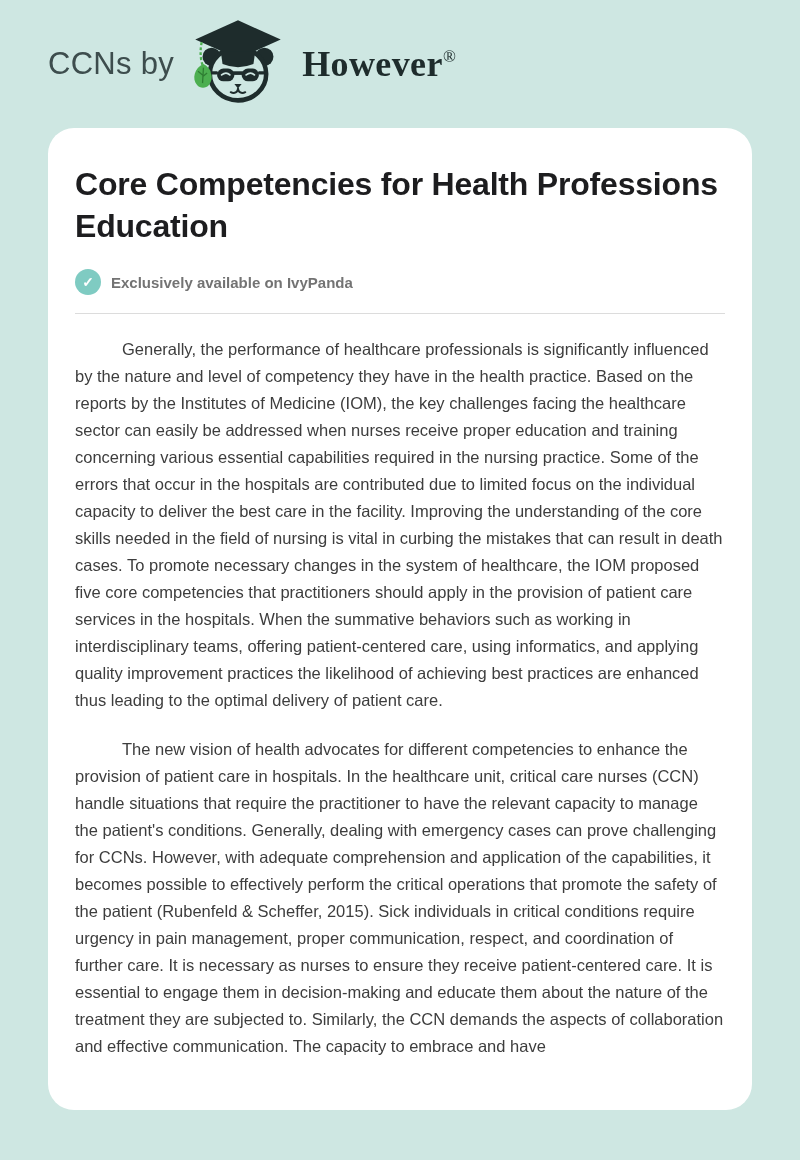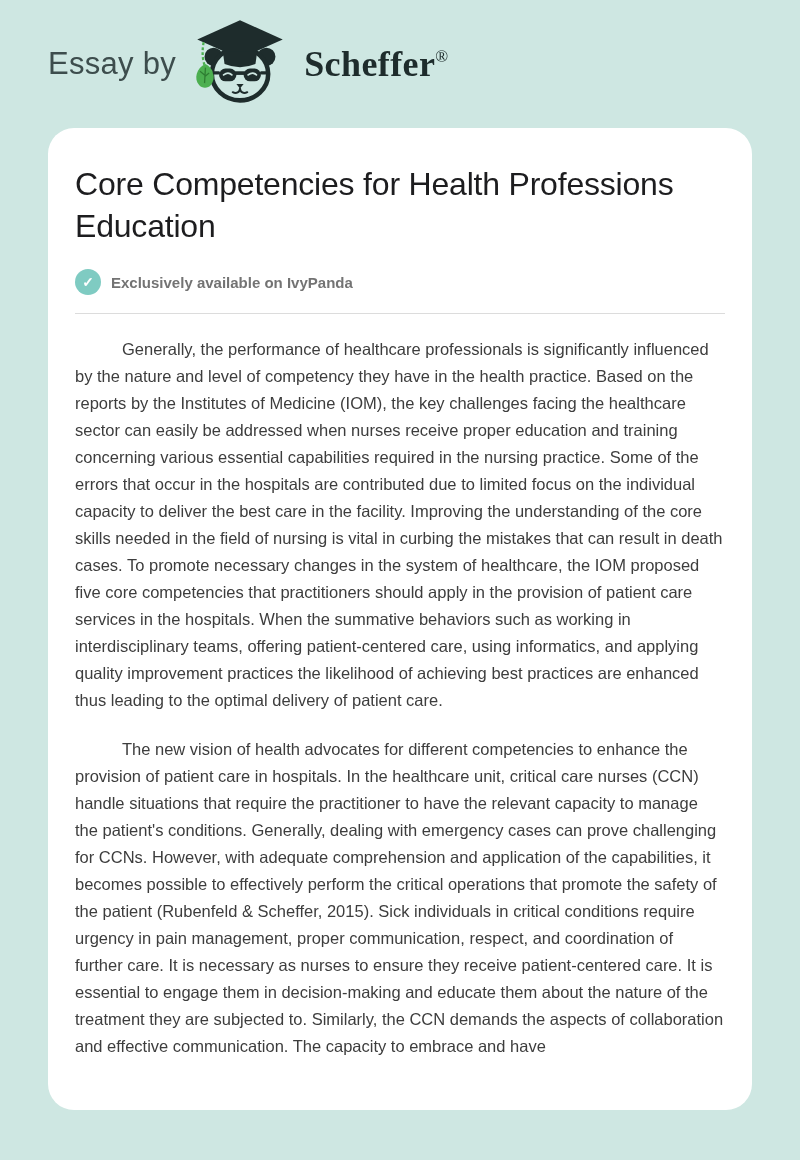--- a/index.html
+++ b/index.html
@@ -54,21 +54,21 @@
     margin: 0 48px;
     background: var(--card);
     border-radius: 26px;
     padding: 36px 27px 50px 27px;
     min-height: 982px;
   }
   .essay-title {
     margin: 0;
     font-size: 32px;
     line-height: 1.3;
-    font-weight: 400;
+    font-weight: 700;
     color: var(--title-text);
     letter-spacing: -0.2px;
   }
   .exclusive-badge {
     margin-top: 22px;
     display: flex;
     align-items: center;
     gap: 10px;
   }
   .badge-circle {
@@ -106,21 +106,21 @@
     font-size: 16.5px;
     line-height: 27px;
     color: var(--body-text);
     text-indent: 47px;
   }
 </style>
 </head>
 <body>
 
 <header class="page-header">
-  <span class="essay-by">Essay by</span>
+  <span class="essay-by">CCNs by</span>
   <span class="logo-wrap">
     <svg width="100" height="92" viewBox="0 0 110 100" aria-hidden="true">
 
       <circle cx="26" cy="42" r="10" fill="#1e2c2c"></circle>
       <circle cx="84" cy="42" r="10" fill="#1e2c2c"></circle>
 
       <ellipse cx="55" cy="61" rx="31" ry="29" fill="#cee7e2" stroke="#1e2c2c" stroke-width="5"></ellipse>
 
       <polygon points="55,2 102,23 55,44 8,23" fill="#1e2c2c"></polygon>
       <path d="M36 36 L74 36 L72 50 Q55 57 38 50 Z" fill="#1e2c2c"></path>
@@ -137,21 +137,21 @@
         <rect x="25" y="58" width="8" height="3.5" rx="1.5"></rect>
         <rect x="77" y="58" width="8" height="3.5" rx="1.5"></rect>
       </g>
       <path d="M37 62 q5 -4 9 0" stroke="#cee7e2" stroke-width="2" fill="none" stroke-linecap="round"></path>
       <path d="M64 62 q5 -4 9 0" stroke="#cee7e2" stroke-width="2" fill="none" stroke-linecap="round"></path>
 
       <path d="M51 72 h8 l-4 5 z" fill="#1e2c2c"></path>
       <path d="M55 77 c0 4 -4 6 -8 4 M55 77 c0 4 4 6 8 4" stroke="#1e2c2c" stroke-width="2.2" fill="none" stroke-linecap="round"></path>
     </svg>
   </span>
-  <span class="brand"><span>Scheffer</span><span class="tm">®</span></span>
+  <span class="brand"><span>However</span><span class="tm">®</span></span>
 </header>
 
 <main class="essay-card">
   <h1 class="essay-title">Core Competencies for Health Professions Education</h1>
 
   <div class="exclusive-badge">
     <span class="badge-circle">✓</span>
     <span class="badge-label">Exclusively available on IvyPanda</span>
   </div>
 

